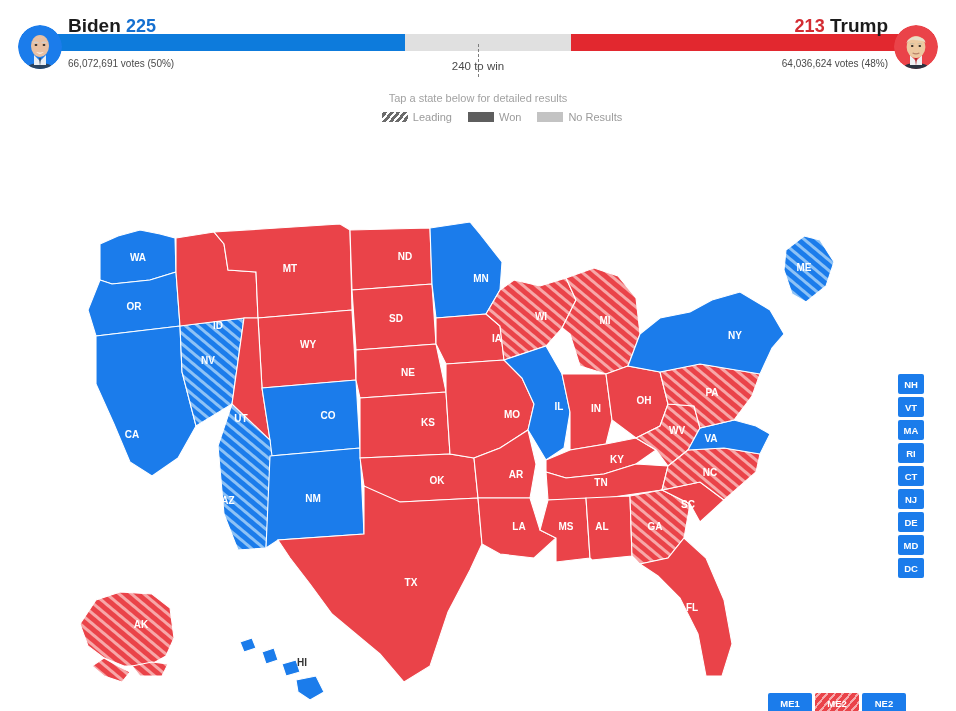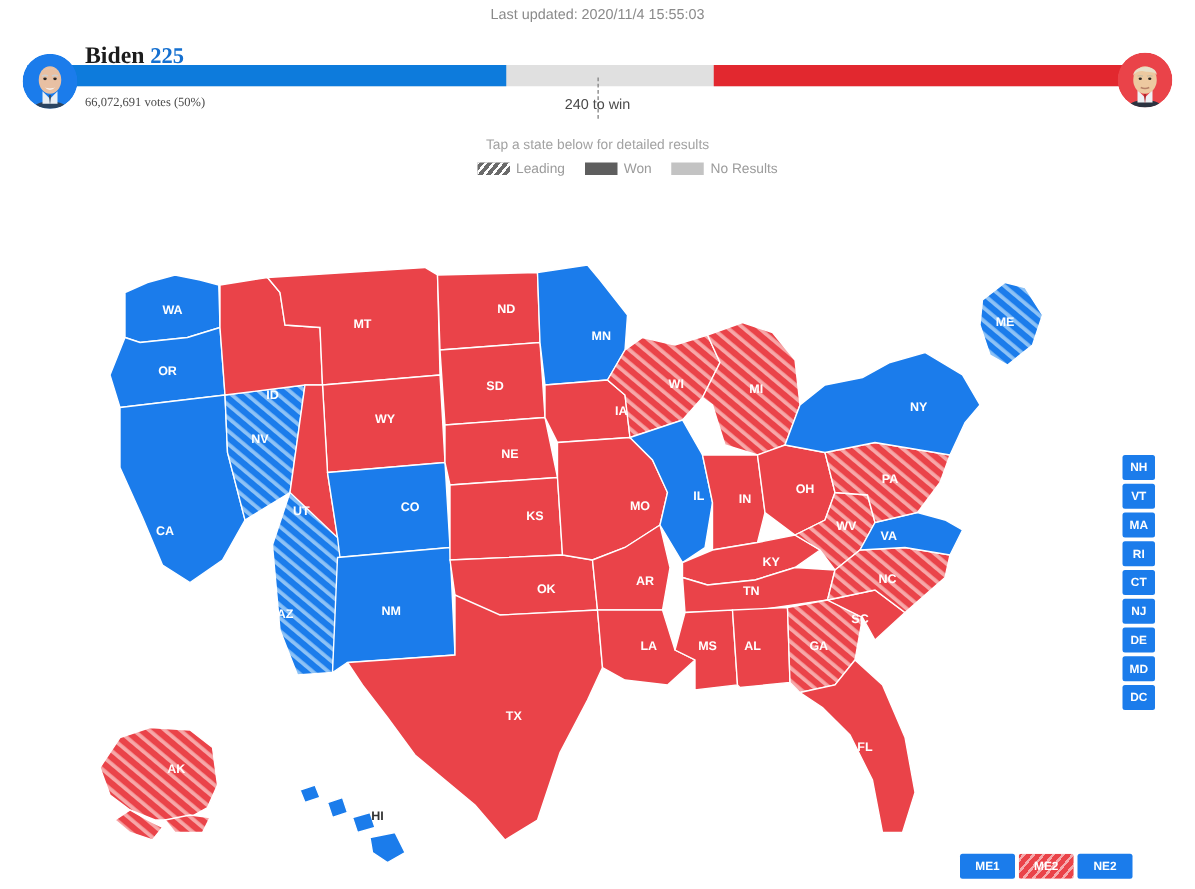--- a/index.html
+++ b/index.html
@@ -33,22 +33,21 @@
   
   .results {
     position: relative;
     margin-top: 16px;
     height: 62px;
   }
   .cand {
     position: absolute;
     top: 0;
     display: flex;
-    align-items: center;
-    font-family: Liberation Serif, serif;
+    align-items: flex-end;
   }
   .cand-left  { left: 18px; }
   .cand-right { right: 18px; flex-direction: row-reverse; }
 
   .avatar {
     width: 44px; height: 44px;
     border-radius: 50%;
     overflow: hidden;
     position: relative;
     flex: 0 0 auto;
@@ -177,21 +176,20 @@
     right: 50px; bottom: 14px;
     display: flex; gap: 3px;
   }
   .chip-row .chip { width: 44px; height: 20px; }
 </style>
 </head>
 <body>
 
 <div class="page">
 
-  <div class="subtitle">Last updated: 2020/11/4 15:55:03</div>
 
   <div class="results">
 
     <div class="bar-track">
       <div class="bar-fill bar-blue" id="barBlue" style="width: 42%;"></div>
       <div class="bar-fill bar-red" id="barRed" style="width: 39.8%;"></div>
       <div class="midline"></div>
     </div>
     <div class="win-label">240 to win</div>
 
@@ -228,20 +226,27 @@
           <path d="M16 30 L22 36 L28 30 L28 40 L16 40 Z" fill="#eef1f4"></path>
           <path d="M21 33 L22 41 L23 33 Z" fill="#b02a30"></path>
           <ellipse cx="22" cy="22" rx="9.4" ry="11" fill="#edc9a0"></ellipse>
           <path d="M12.6 18.5 C13 9.5 31.5 9.5 31.4 18 C29 14.5 26 16.5 21 15 C17 14 14 16 12.6 18.5 Z" fill="#e8dfc8"></path>
           <ellipse cx="18.2" cy="21" rx="1.3" ry="1" fill="#2c2722"></ellipse>
           <ellipse cx="25.8" cy="21" rx="1.3" ry="1" fill="#2c2722"></ellipse>
           <path d="M16 19 Q18.2 18 20.4 19" stroke="#cbbfa4" stroke-width="1.1" fill="none"></path>
           <path d="M23.6 19 Q25.8 18 28 19" stroke="#cbbfa4" stroke-width="1.1" fill="none"></path>
           <path d="M18.6 28 Q22 29.6 25.4 28" stroke="#b8836a" stroke-width="1.3" fill="none"></path>
         </svg>
+      </div>
+      <div class="cand-text">
+        <div class="cand-name">
+          <span class="cand-ev ev-red">213</span>
+          <span>Trump</span>
+        </div>
+        <div class="cand-votes">64,036,624 votes (48%)</div>
       </div>
     </div>
   </div>
 
   <div class="hint">Tap a state below for detailed results</div>
   <div class="legend">
     <div class="legend-item">
       <span class="sw sw-leading"></span>
       <span>Leading</span>
     </div>

